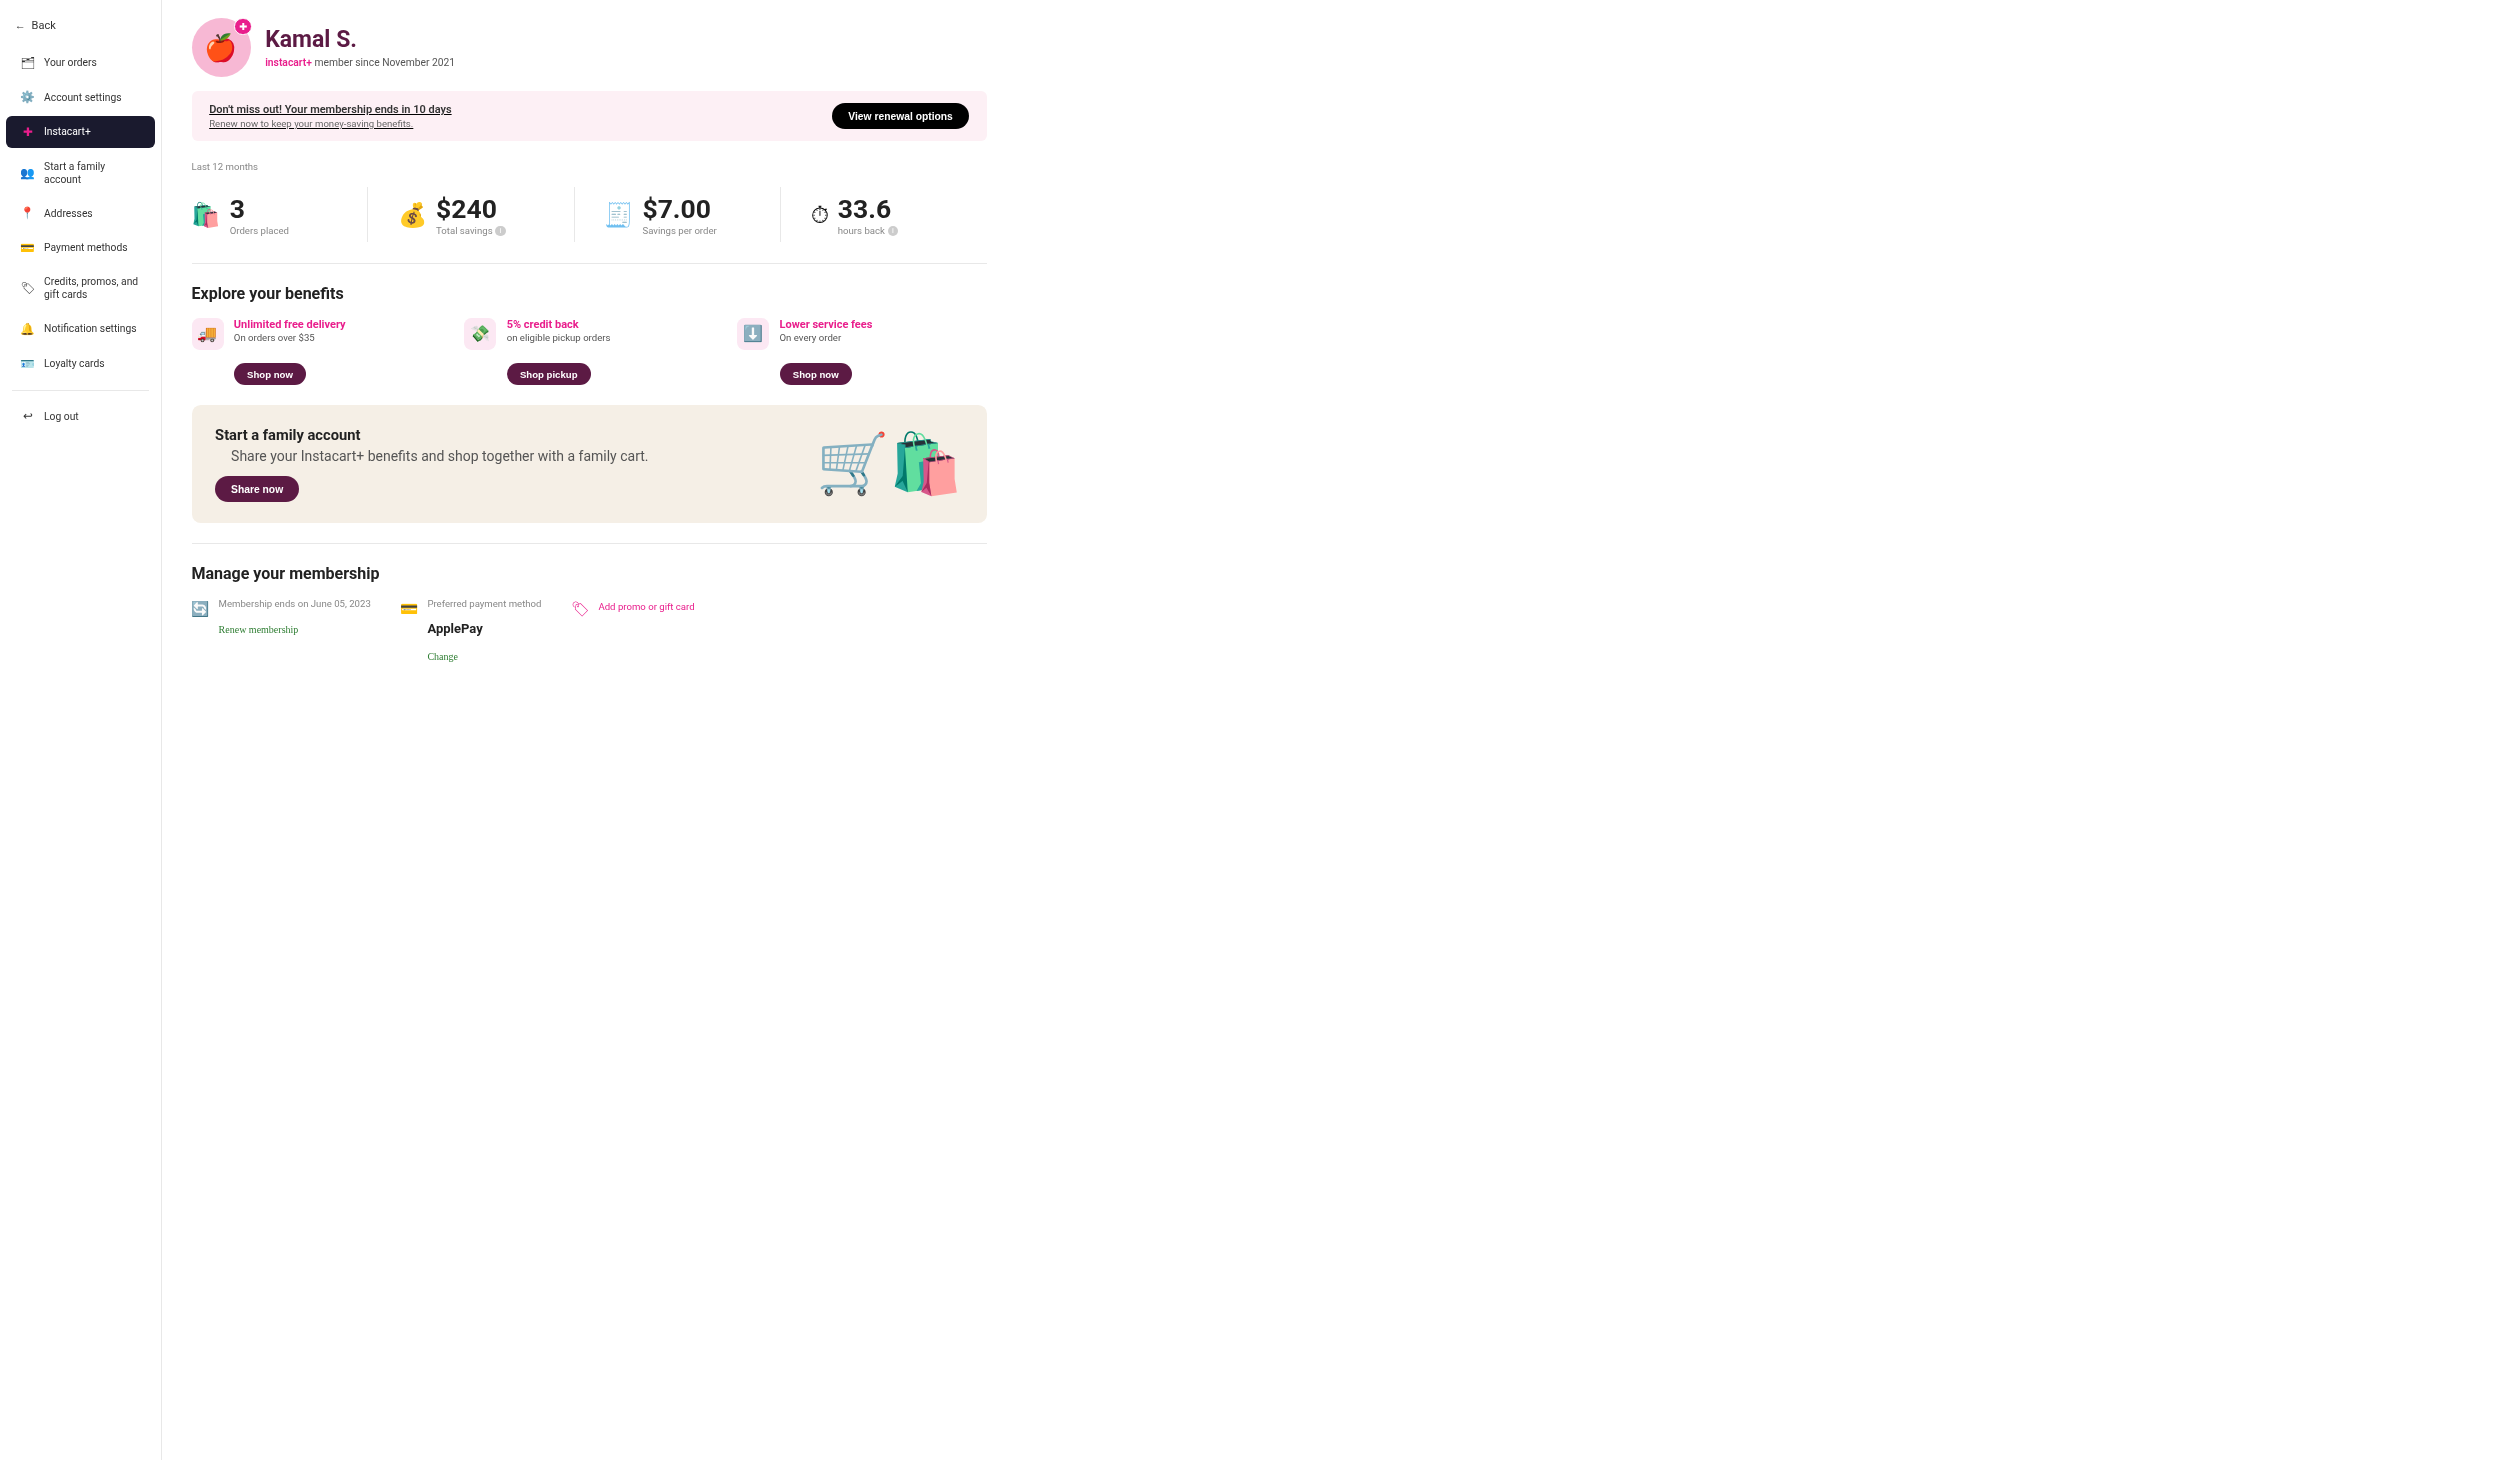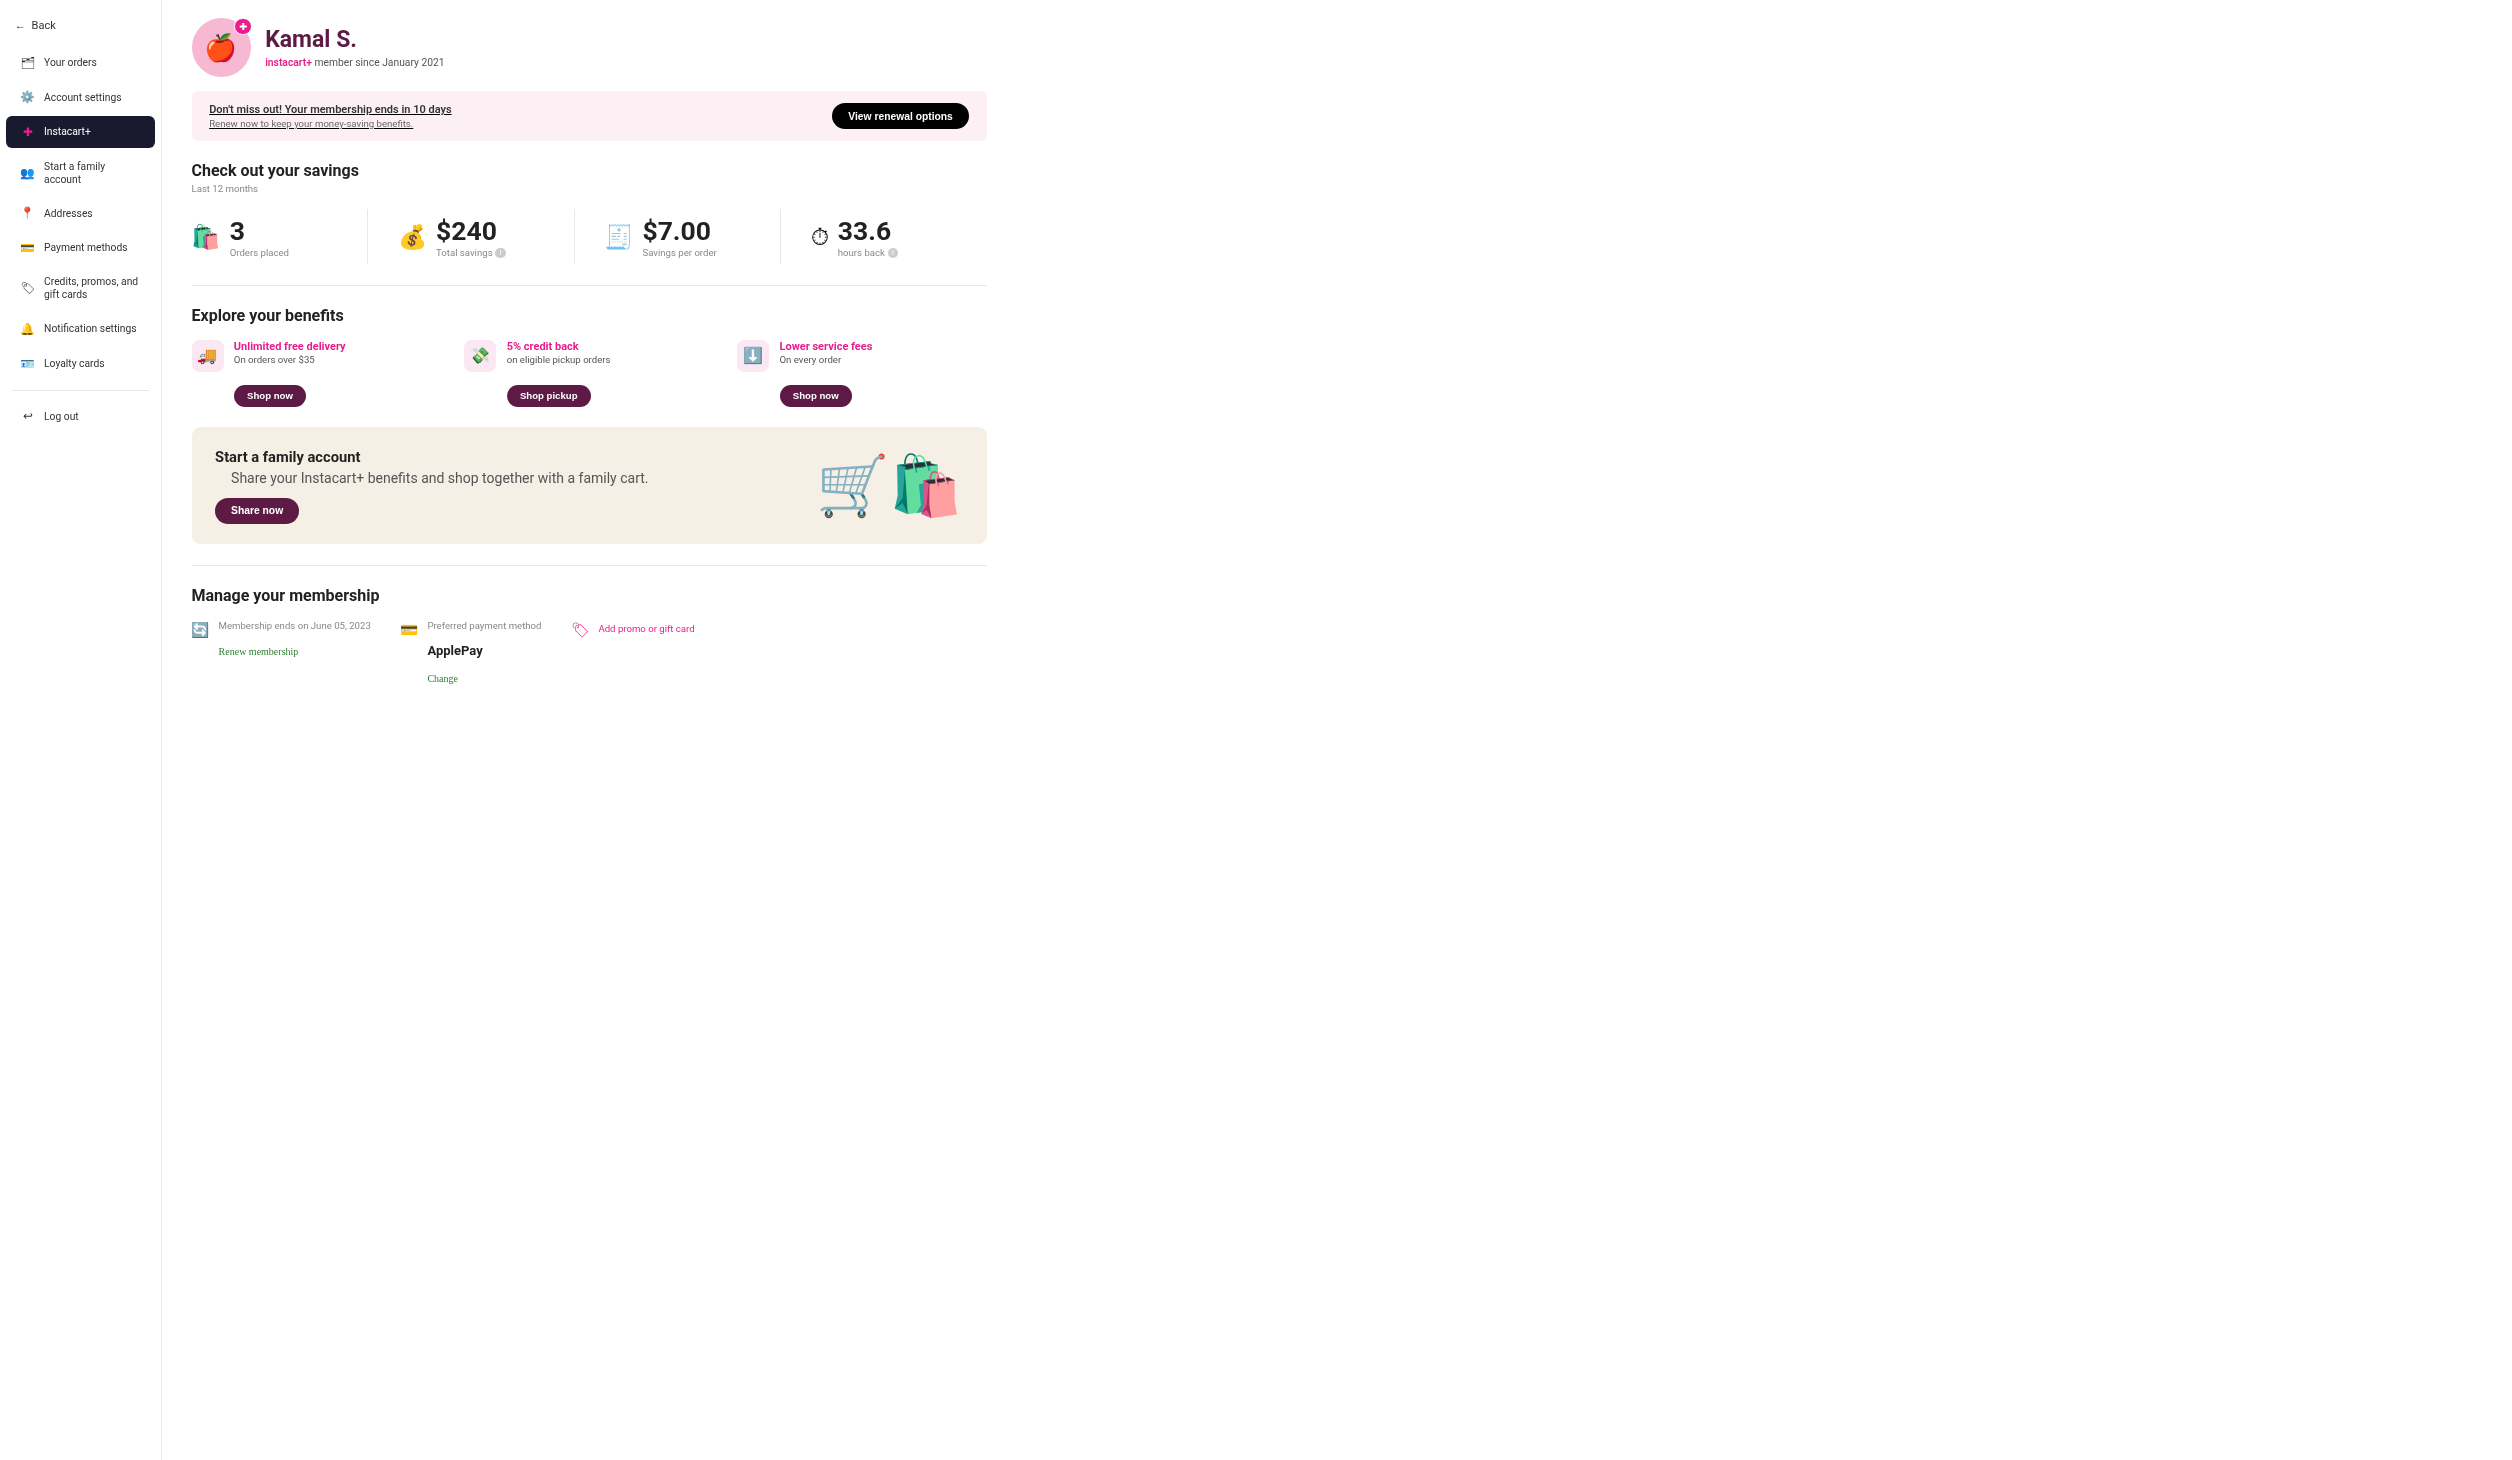--- a/index.html
+++ b/index.html
@@ -399,35 +399,34 @@
       <div class="avatar-wrapper">
         <div class="avatar-circle">
           🍎
         </div>
         <div class="avatar-badge">✚</div>
       </div>
       <div>
         <div class="profile-name">Kamal S.</div>
         <div class="profile-member">
           <span class="instacart-plus">instacart+</span>
-          <span>member since January 2021</span>
+          <span>member since November 2021</span>
         </div>
       </div>
     </div>
 
     <div class="renewal-banner">
       <div class="renewal-banner-text">
         <div class="title">Don't miss out! Your membership ends in 10 days</div>
         <div class="subtitle">Renew now to keep your money-saving benefits.</div>
       </div>
       <button class="btn-renewal">View renewal options</button>
     </div>
 
     <div>
-      <div class="section-title">Check out your savings</div>
       <div class="section-subtitle">Last 12 months</div>
       <div class="savings-grid">
         <div class="savings-item">
           <div class="savings-icon">🛍️</div>
           <div class="savings-data">
             <div class="savings-value">3</div>
             <div class="savings-label">
               <span>Orders placed</span>
             </div>
           </div>

